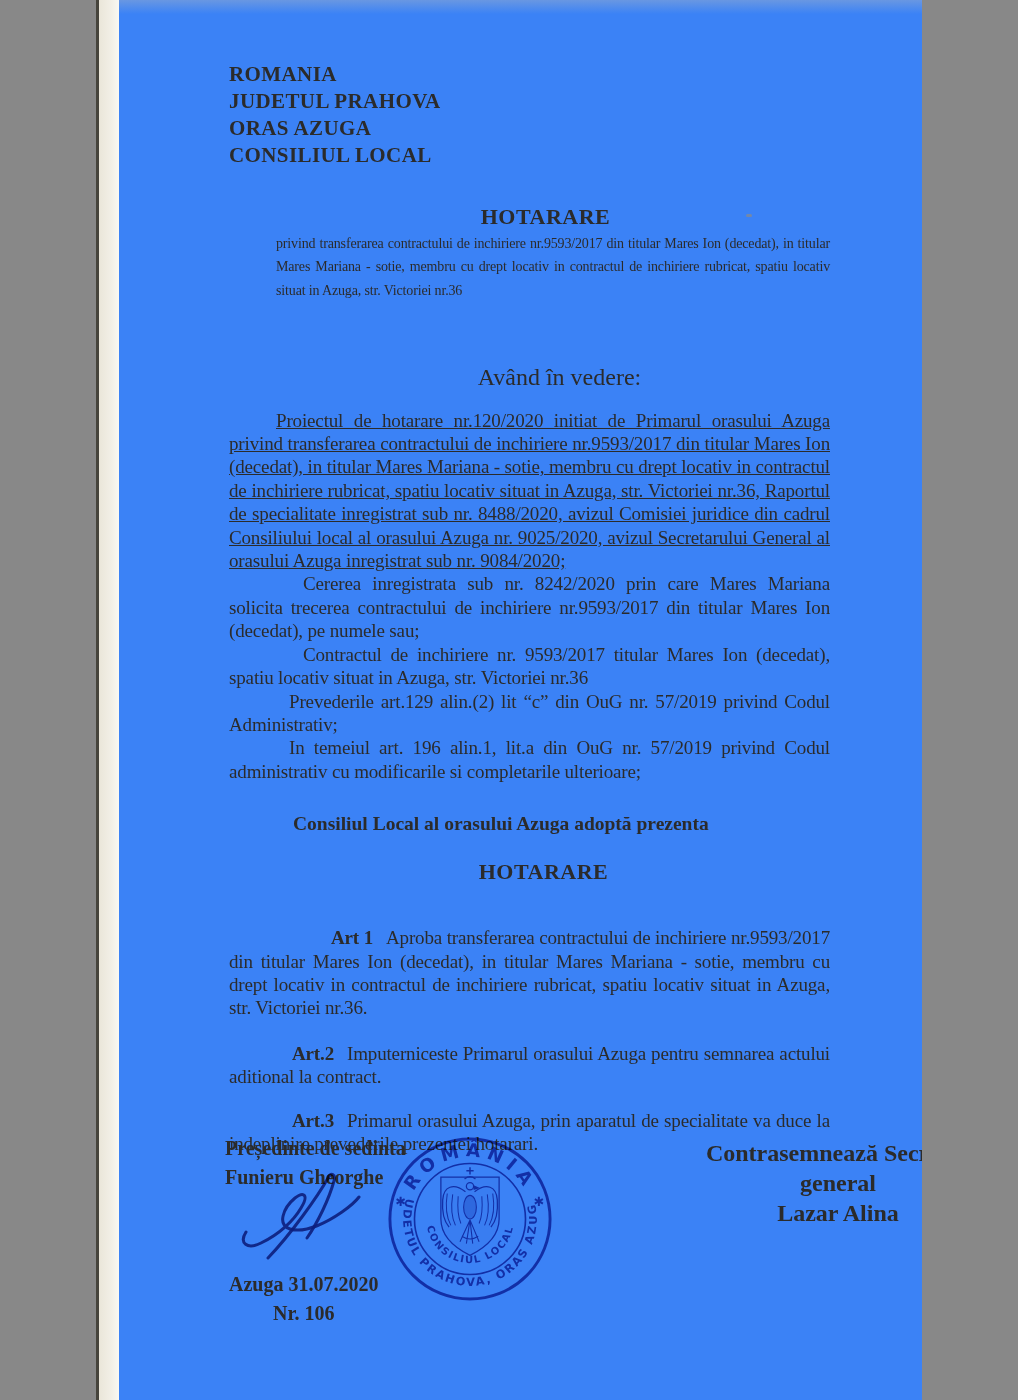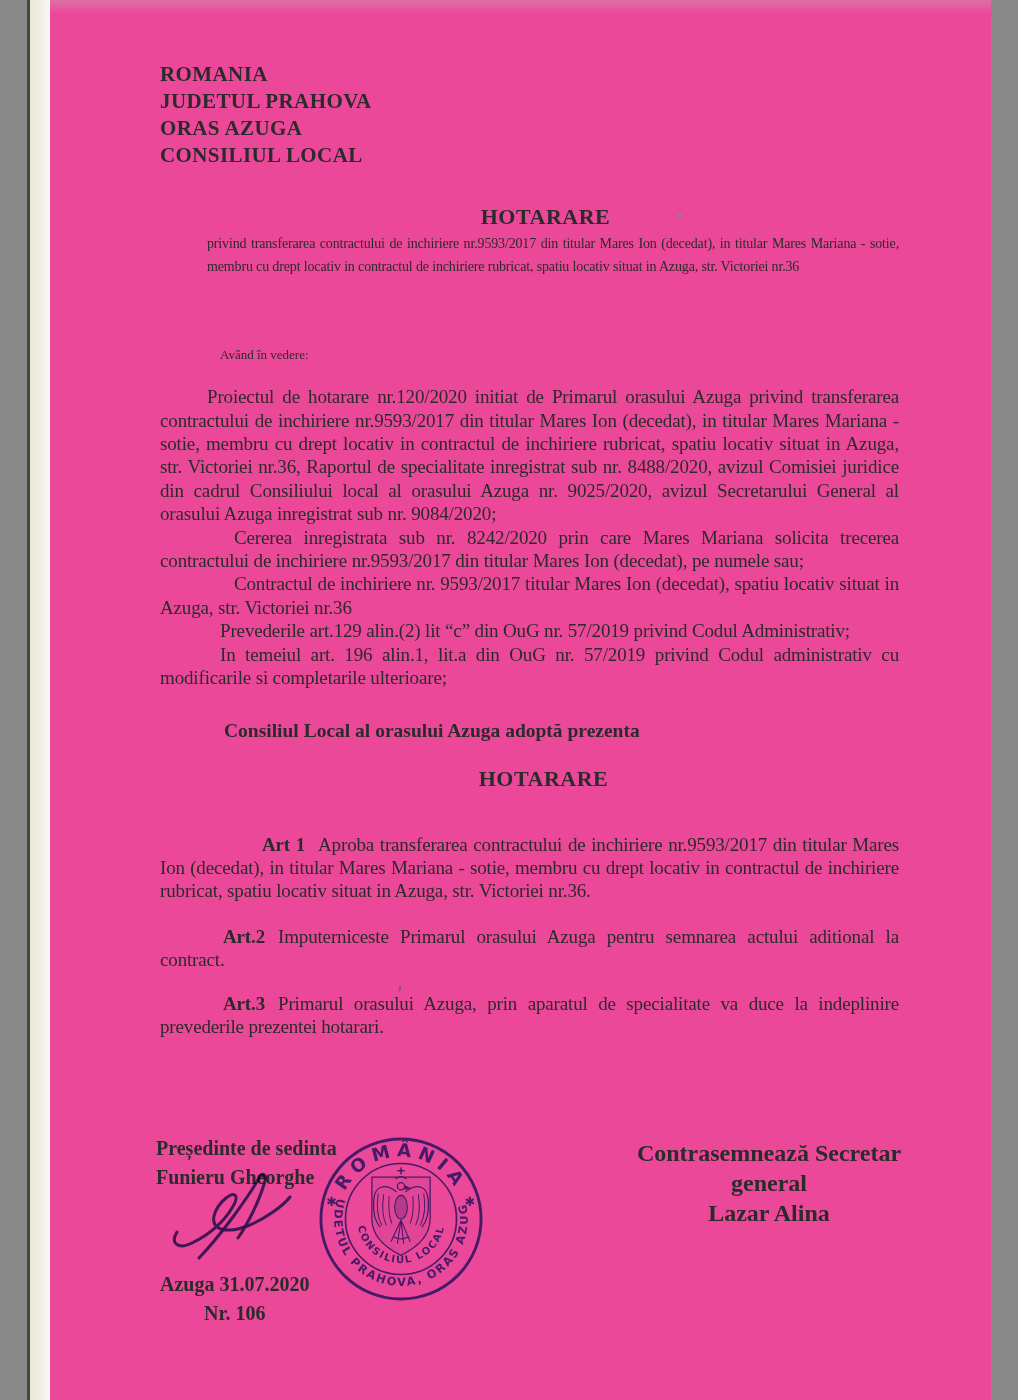--- a/index.html
+++ b/index.html
@@ -4,41 +4,41 @@
 <style>
   :root{
     --stamp-color:#4353a9;
     --ink-color:#333a82;
     --text-color:#2b2b2b;
   }
   *{margin:0;padding:0;box-sizing:border-box;}
   html,body{background:#888;}
   .page{
     position:relative;
-    width:964px;height:1400px;
+    width:826px;height:1400px;
     margin:0 auto;
-    background:#ec4899;
+    background:#3b82f6;
     overflow:hidden;
     font-family:"Liberation Serif","DejaVu Serif",serif;
     color:var(--text-color);
   }
   .top-shade{position:absolute;left:0;top:0;width:100%;height:14px;
     background:linear-gradient(180deg,rgba(190,190,188,.35),rgba(190,190,188,0));}
   .edge-dark{position:absolute;left:0;top:0;width:3px;height:100%;background:#46443c;}
   .edge-paper{position:absolute;left:3px;top:0;width:20px;height:100%;
     background:linear-gradient(90deg,#eae6d9 0%,#f2efe6 60%,#f9f8f3 100%);}
   .content{position:relative;padding:61px 92px 0 133px;}
   .letterhead{font-weight:bold;font-size:21px;line-height:27px;letter-spacing:.4px;}
   .doc-title{font-weight:bold;font-size:22px;line-height:24px;text-align:center;
     position:relative;left:16px;margin-top:36px;letter-spacing:.5px;}
   .subtitle{margin-top:3px;margin-left:47px;font-size:14px;line-height:23.4px;
     text-align:justify;letter-spacing:-.15px;}
-  .preamble{margin-top:64px;font-size:13px;text-indent:60px;line-height:23.4px;}
+  .preamble{margin-top:64px;font-size:24px;text-indent:60px;line-height:23.4px;text-align:center;}
   .recital{font-size:19px;line-height:23.4px;text-align:justify;letter-spacing:-.15px;}
-  .ind47{text-indent:47px;}
+  .ind47{text-indent:47px;text-decoration:underline;}
   .ind60{text-indent:60px;}
   .ind74{text-indent:74px;}
   .recitals{margin-top:19px;}
   .adoption{margin-top:29px;font-weight:bold;font-size:19.5px;text-indent:64px;line-height:24px;}
   .enactment-title{margin-top:23px;font-weight:bold;font-size:22px;text-align:center;
     position:relative;left:14px;letter-spacing:.5px;}
   .article{font-size:19px;line-height:23.4px;text-align:justify;letter-spacing:-.15px;}
   .a1{margin-top:41px;text-indent:102px;}
   .a2{margin-top:22px;text-indent:63px;}
   .a3{margin-top:20px;text-indent:63px;}

